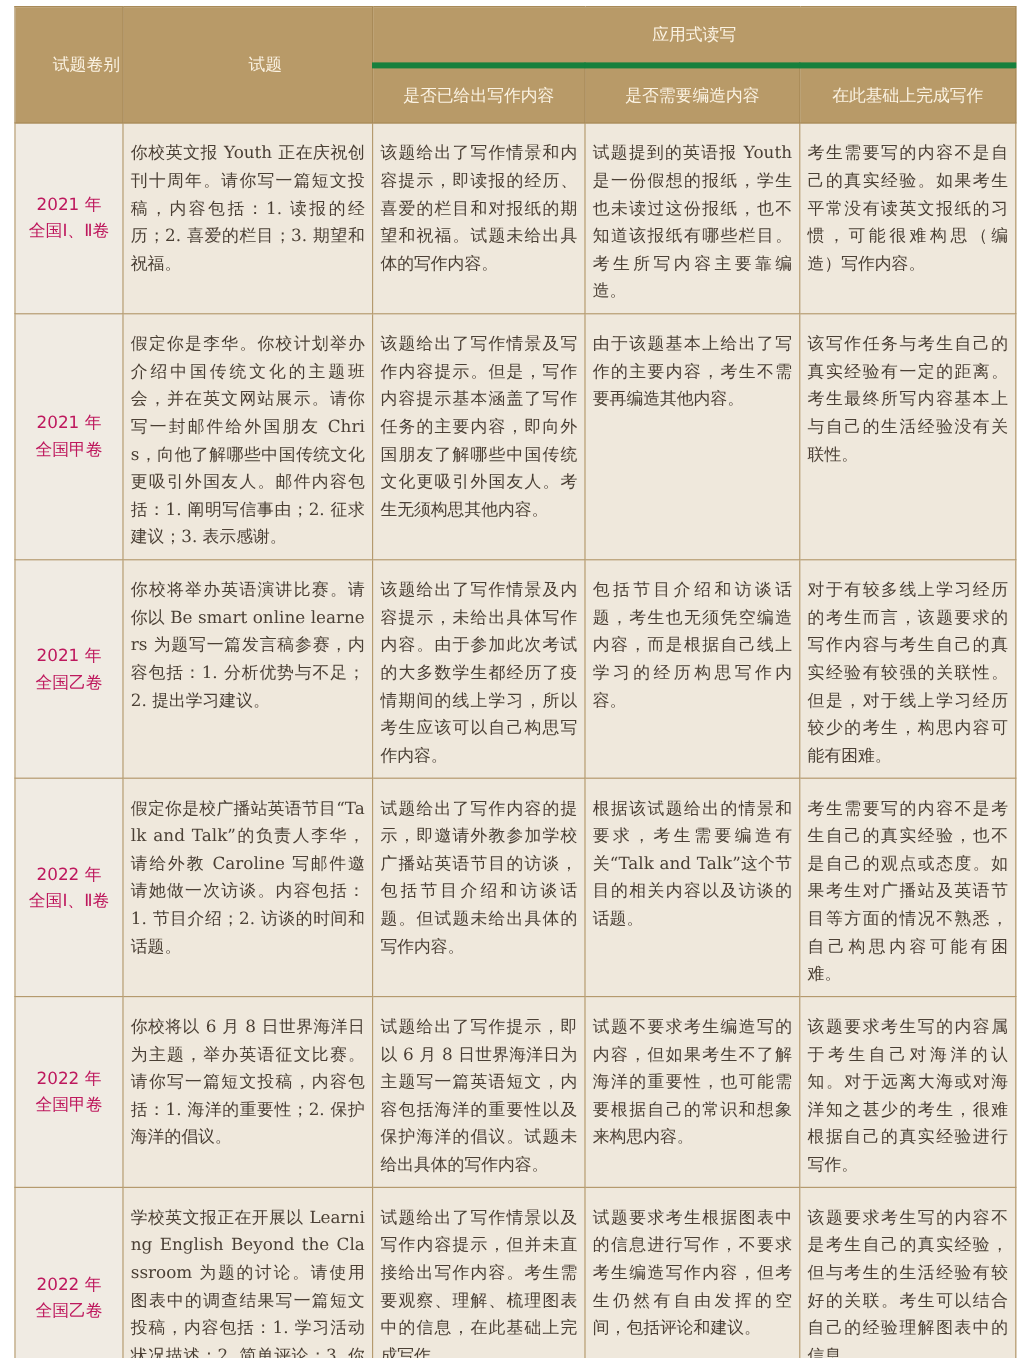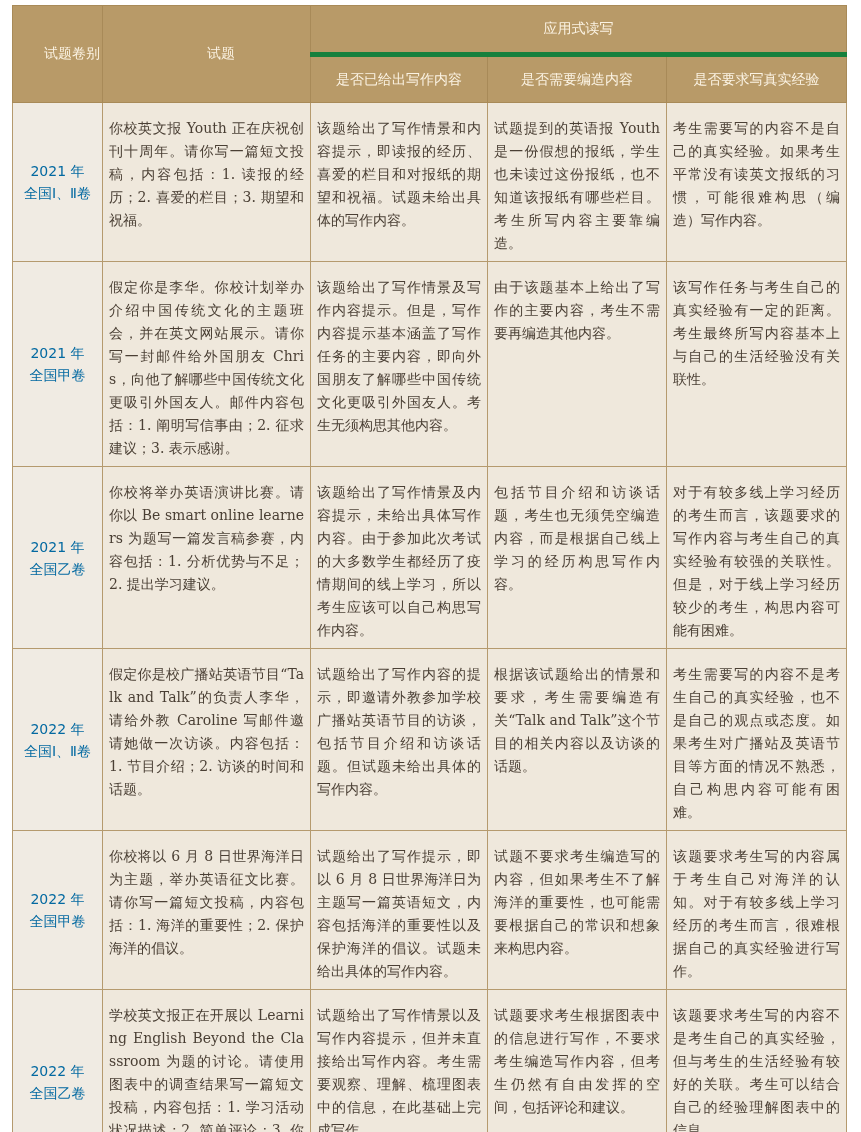--- a/index.html
+++ b/index.html
@@ -7,21 +7,21 @@
          font-family:"DejaVu Serif", "Liberation Serif", serif; }
   .tbl { position:absolute; left:12px; top:5px; width:834px; border-collapse:collapse; table-layout:fixed; }
   .tbl th { background:#b89a68; color:#fbf3e3; font-family:"DejaVu Sans","Liberation Sans",sans-serif;
             font-weight:normal; font-size:14px; border:1px solid #a88a58; text-align:center; vertical-align:middle; }
   .tbl th.hg { height:44px; border-bottom:5px solid #15803d; }
   .tbl th.hs { height:43px; }
   .tbl th.hm { height:88px;padding-left:30px; }
   .tbl td { background:#efe8dc; color:#4a3f34; border:1px solid #b59a6e; vertical-align:top;
             font-size:14px; line-height:23px; padding:14px 6px 6px 6px; text-align:justify; word-break:break-all; }
   .tbl td.year { text-align:center; vertical-align:middle; font-family:"DejaVu Sans","Liberation Sans",sans-serif;
-                 font-size:14px; line-height:22px; color:#0369a1; padding:0; background:#f0ebe3; }
+                 font-size:14px; line-height:22px; color:#be185d; padding:0; background:#f0ebe3; }
   .yl { display:block; }
 </style>
 </head>
 <body>
 
 <table class="tbl">
   <colgroup>
     <col style="width:90px">
       <col style="width:208px">
       <col style="width:177px">
@@ -30,21 +30,21 @@
   </colgroup>
   <thead>
     <tr>
       <th rowspan="2" class="hm">试题卷别</th>
       <th rowspan="2" class="hm">试题</th>
       <th colspan="3" class="hg">应用式读写</th>
     </tr>
     <tr>
       <th class="hs">是否已给出写作内容</th>
       <th class="hs">是否需要编造内容</th>
-      <th class="hs">是否要求写真实经验</th>
+      <th class="hs">在此基础上完成写作</th>
     </tr>
   </thead>
   <tbody>
     <tr style="height:139px">
       <td class="year">
           <span class="yl">2021 年</span>
           <span class="yl">全国Ⅰ、Ⅱ卷</span>
         </td>
       <td>你校英文报 Youth 正在庆祝创刊十周年。请你写一篇短文投稿，内容包括：1. 读报的经历；2. 喜爱的栏目；3. 期望和祝福。</td>
       <td>该题给出了写作情景和内容提示，即读报的经历、喜爱的栏目和对报纸的期望和祝福。试题未给出具体的写作内容。</td>
@@ -82,21 +82,21 @@
       <td>考生需要写的内容不是考生自己的真实经验，也不是自己的观点或态度。如果考生对广播站及英语节目等方面的情况不熟悉，自己构思内容可能有困难。</td>
     </tr>
     <tr style="height:158px">
       <td class="year">
           <span class="yl">2022 年</span>
           <span class="yl">全国甲卷</span>
         </td>
       <td>你校将以 6 月 8 日世界海洋日为主题，举办英语征文比赛。请你写一篇短文投稿，内容包括：1. 海洋的重要性；2. 保护海洋的倡议。</td>
       <td>试题给出了写作提示，即以 6 月 8 日世界海洋日为主题写一篇英语短文，内容包括海洋的重要性以及保护海洋的倡议。试题未给出具体的写作内容。</td>
       <td>试题不要求考生编造写的内容，但如果考生不了解海洋的重要性，也可能需要根据自己的常识和想象来构思内容。</td>
-      <td>该题要求考生写的内容属于考生自己对海洋的认知。对于有较多线上学习经历的考生而言，很难根据自己的真实经验进行写作。</td>
+      <td>该题要求考生写的内容属于考生自己对海洋的认知。对于远离大海或对海洋知之甚少的考生，很难根据自己的真实经验进行写作。</td>
     </tr>
     <tr style="height:184px">
       <td class="year">
           <span class="yl">2022 年</span>
           <span class="yl">全国乙卷</span>
         </td>
       <td>学校英文报正在开展以 Learning English Beyond the Classroom 为题的讨论。请使用图表中的调查结果写一篇短文投稿，内容包括：1. 学习活动状况描述；2. 简单评论；3. 你的建议。（图表略）</td>
       <td>试题给出了写作情景以及写作内容提示，但并未直接给出写作内容。考生需要观察、理解、梳理图表中的信息，在此基础上完成写作。</td>
       <td>试题要求考生根据图表中的信息进行写作，不要求考生编造写作内容，但考生仍然有自由发挥的空间，包括评论和建议。</td>
       <td>该题要求考生写的内容不是考生自己的真实经验，但与考生的生活经验有较好的关联。考生可以结合自己的经验理解图表中的信息。</td>

